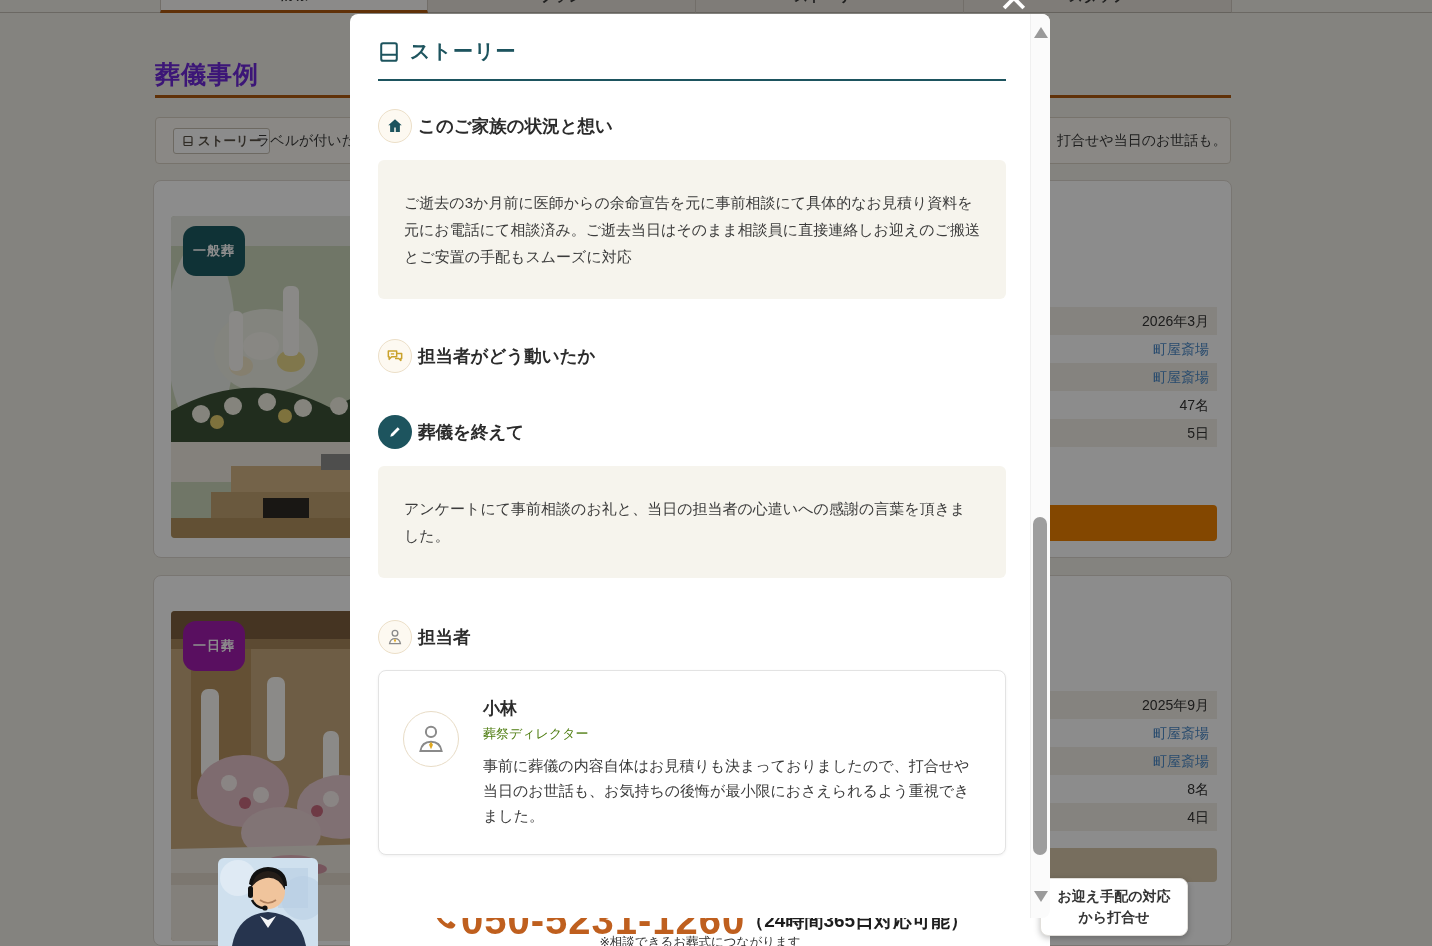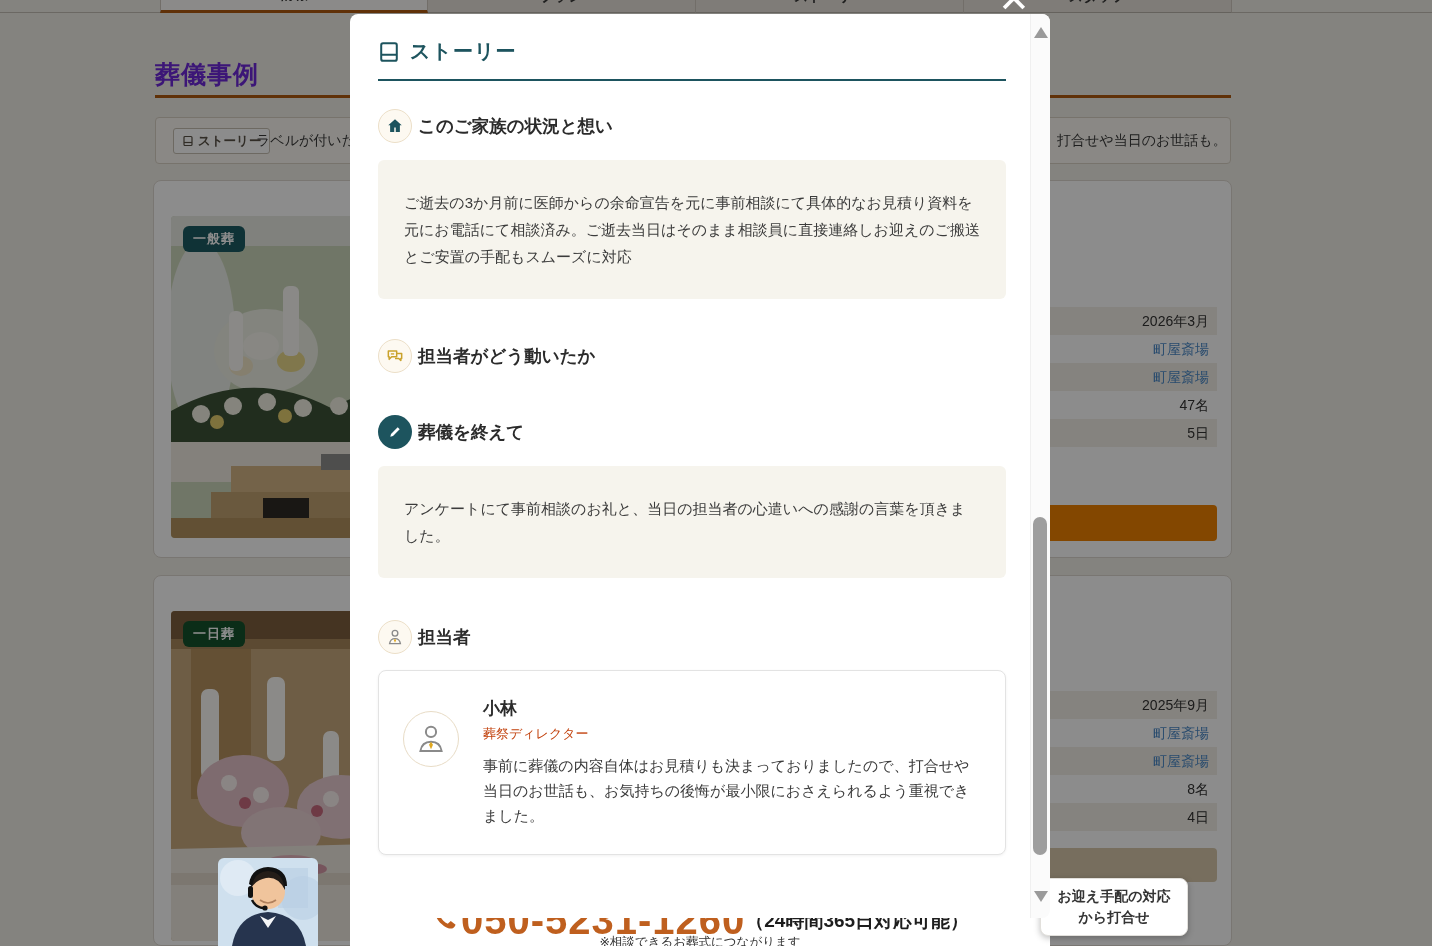--- a/index.html
+++ b/index.html
@@ -27,23 +27,23 @@
                  font-size:12.5px; font-weight:bold; color:#5a5247; }
   .notice-left { position:absolute; left:100px; top:14px; font-size:14px; color:#3a3a3a; }
   .notice-right { position:absolute; left:901px; top:14px; font-size:14px; color:#3a3a3a; }
 
   .case-card { position:absolute; left:153px; width:1079px; background:#fff; border:1px solid #ddd8d0; border-radius:8px; }
   .case-card.c1 { top:180px; height:378px; }
   .case-card.c2 { top:575px; height:371px; }
   .case-photo { position:absolute; left:17px; top:35px; width:320px; height:322px; border-radius:4px; overflow:hidden; }
   .case-card.c2 .case-photo { height:330px; }
   .case-badge { position:absolute; left:12px; top:10px; color:#fff; font-size:13px; font-weight:bold;
-                padding:4px 10px; border-radius:6px; letter-spacing:1px; }
+                padding:16px 10px; border-radius:13px; letter-spacing:1px; }
   .badge-teal { background:#1d5c63; }
-  .badge-purple { background:#14532d; }
+  .badge-purple { background:#a21caf; }
 
   .info-row { position:absolute; left:537px; width:526px; height:28px; line-height:28px; text-align:right;
               padding-right:8px; font-size:14px; color:#333; }
   .info-row.stripe { background:#f3efe7; }
   .info-row .link { color:#4a89c8; }
   .cta-orange { position:absolute; left:537px; top:324px; width:526px; height:36px; background:#ef8200; border:none; border-radius:4px; }
   .cta-beige  { position:absolute; left:537px; top:272px; width:526px; height:34px; background:#d9c9ac; border:none; border-radius:4px; }
 
   
   .overlay { position:absolute; inset:0; background:rgba(0,0,0,0.45); z-index:2; }
@@ -79,21 +79,21 @@
   .sec-title { font-size:17.5px; font-weight:bold; color:#2b2b2b; }
 
   .sec-box { background:#f6f4ed; border-radius:6px; margin-top:17px; padding:29px 26px;
              font-size:15px; color:#3b3b3b; line-height:27px; }
 
   .staff-card { margin-top:16px; background:#fff; border:1px solid #e3e3e3; border-radius:8px;
                 box-shadow:0 1px 3px rgba(0,0,0,0.06); padding:26px 24px; display:flex; gap:24px; }
   .staff-avatar { width:56px; height:56px; border-radius:50%; background:#fff; border:1px solid #e8dcc6;
                   flex:0 0 auto; display:flex; align-items:center; justify-content:center; margin-top:14px; }
   .staff-name { font-size:17px; font-weight:bold; color:#2b2b2b; }
-  .staff-role { font-size:13px; color:#c2410c; margin-top:5px; }
+  .staff-role { font-size:13px; color:#4d7c0f; margin-top:5px; }
   .staff-comment { font-size:15px; color:#3b3b3b; line-height:25px; margin-top:10px; }
 
   
   .m-scroll { position:absolute; right:0; top:0; width:20px; height:100%; background:#fbfbfb; border-left:1px solid #f0f0f0; }
   .m-arrow-up { position:absolute; top:13px; left:3px; width:0; height:0;
                 border-left:7px solid transparent; border-right:7px solid transparent; border-bottom:11px solid #9a9a9a; }
   .m-arrow-down { position:absolute; bottom:16px; left:3px; width:0; height:0;
                 border-left:7px solid transparent; border-right:7px solid transparent; border-top:11px solid #9a9a9a; }
   .m-thumb { position:absolute; top:503px; right:3px; width:14px; height:338px; background:#9e9e9e; border-radius:7px; }
 

